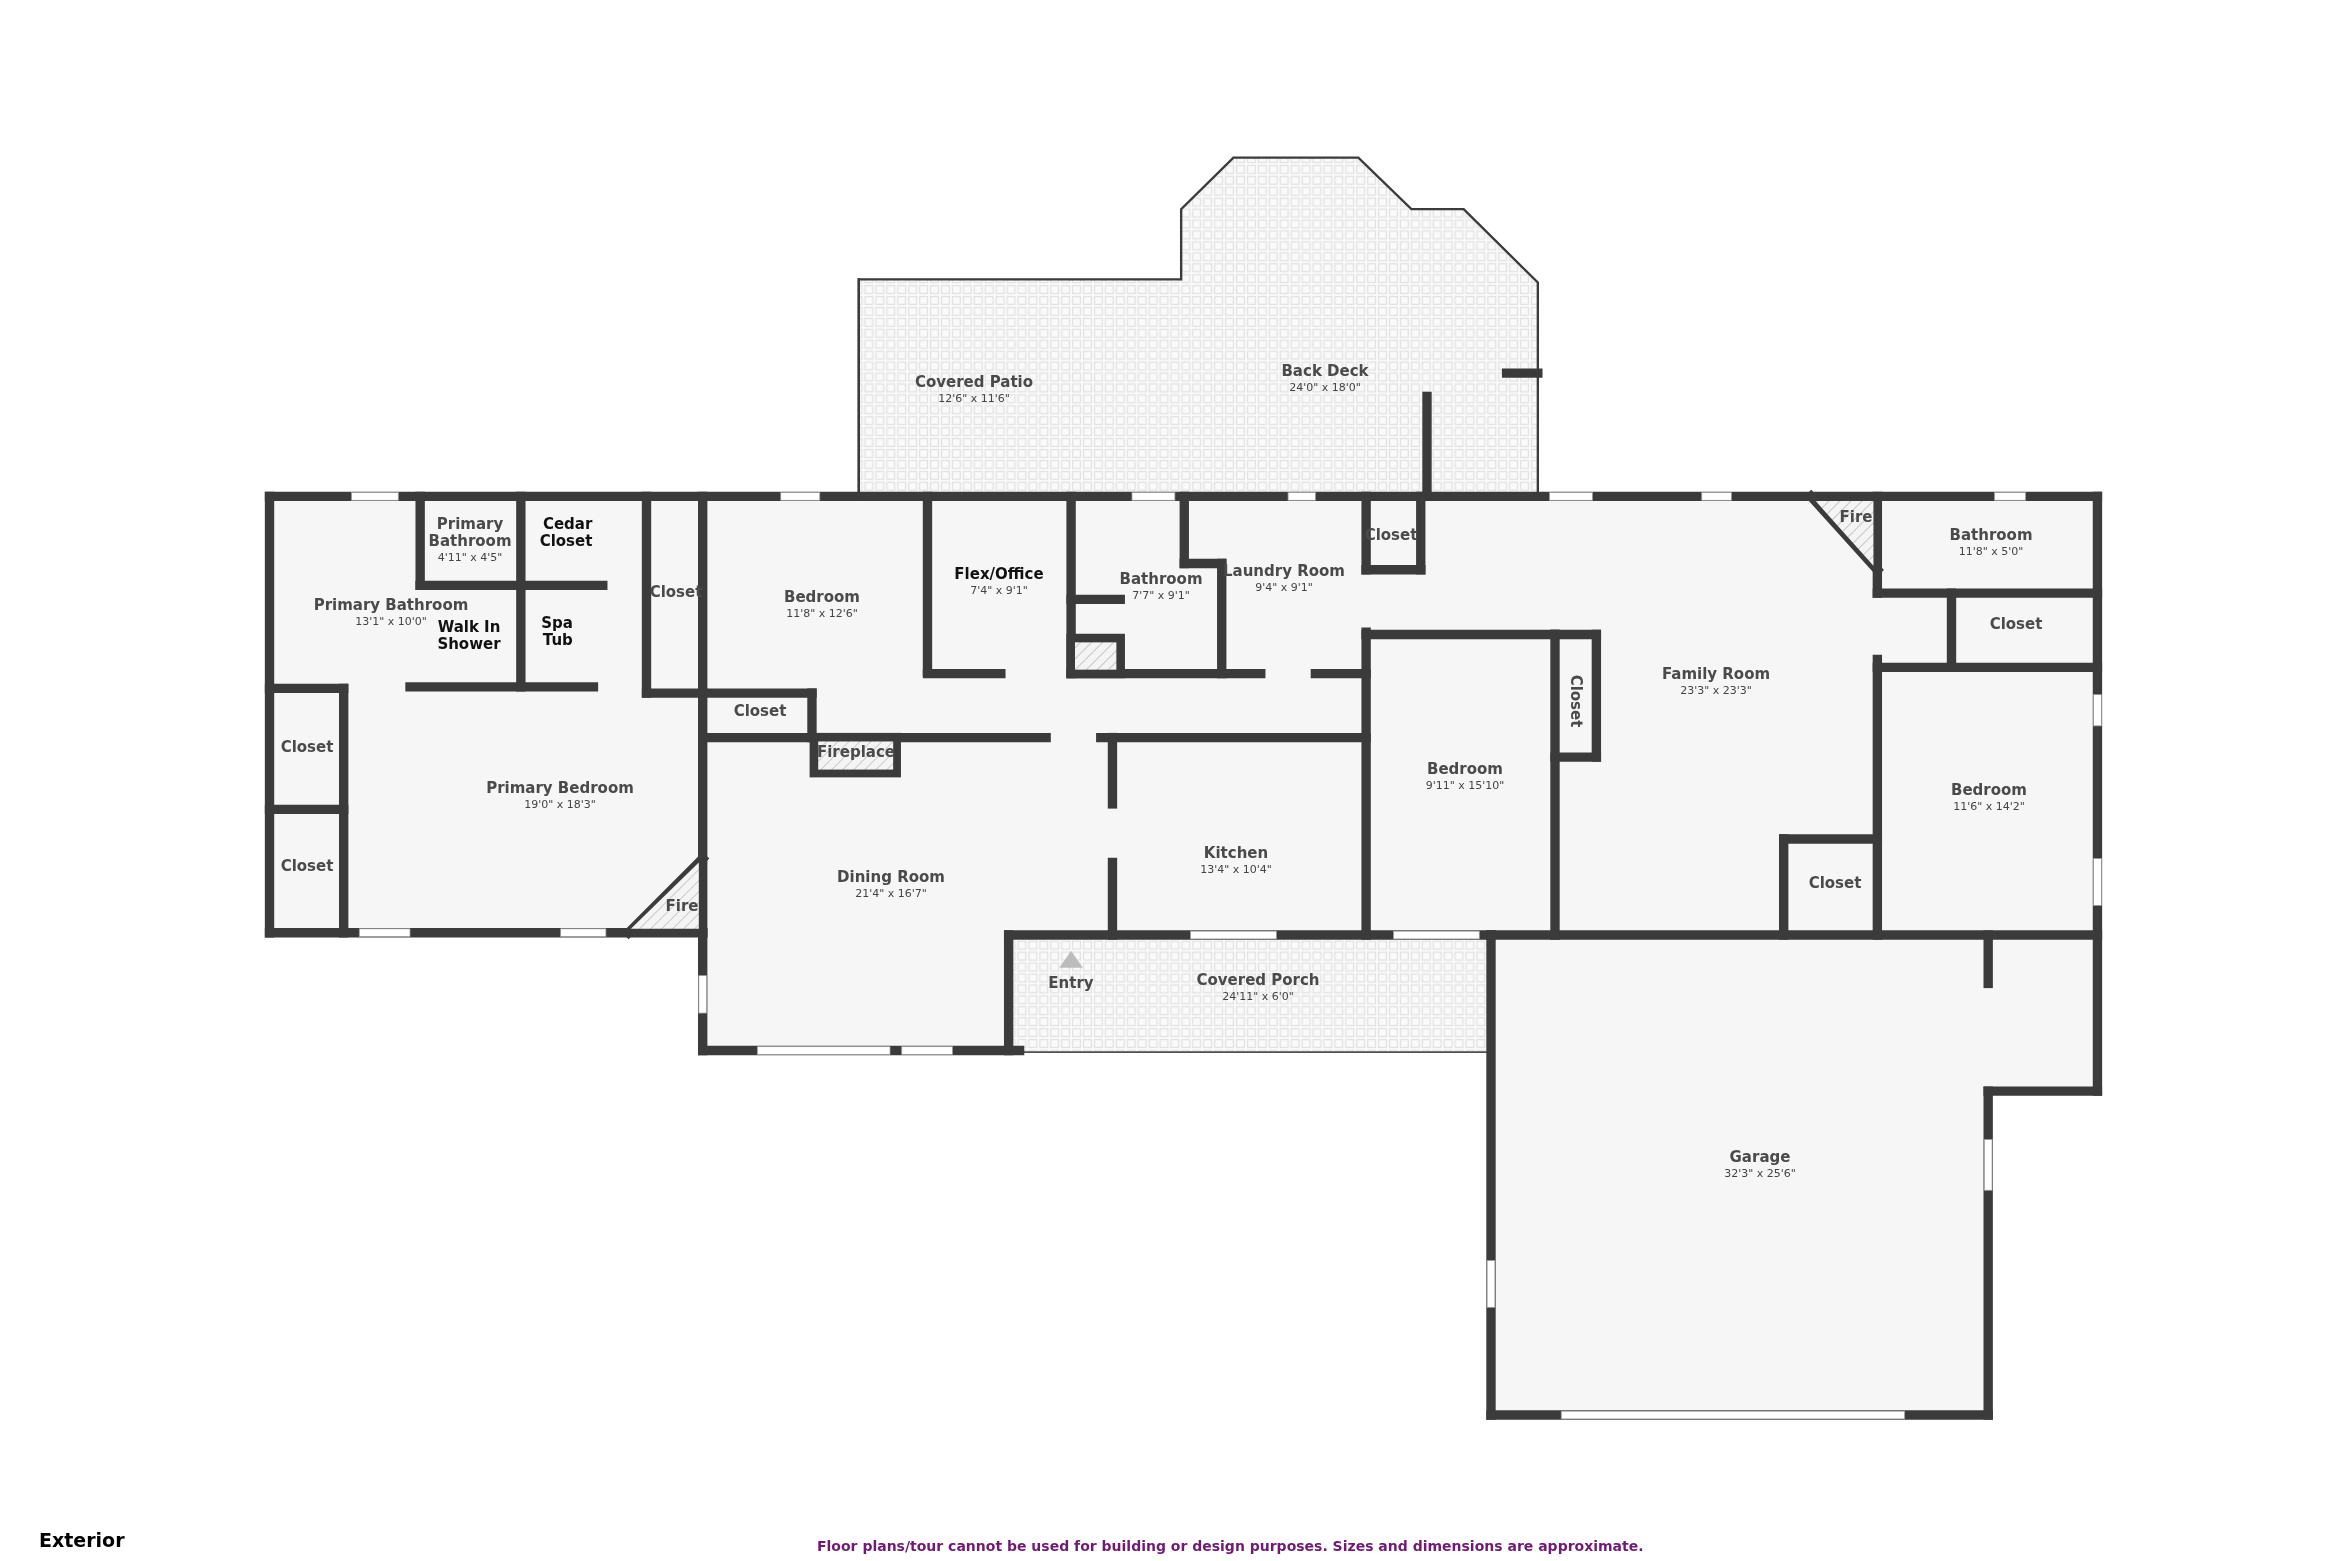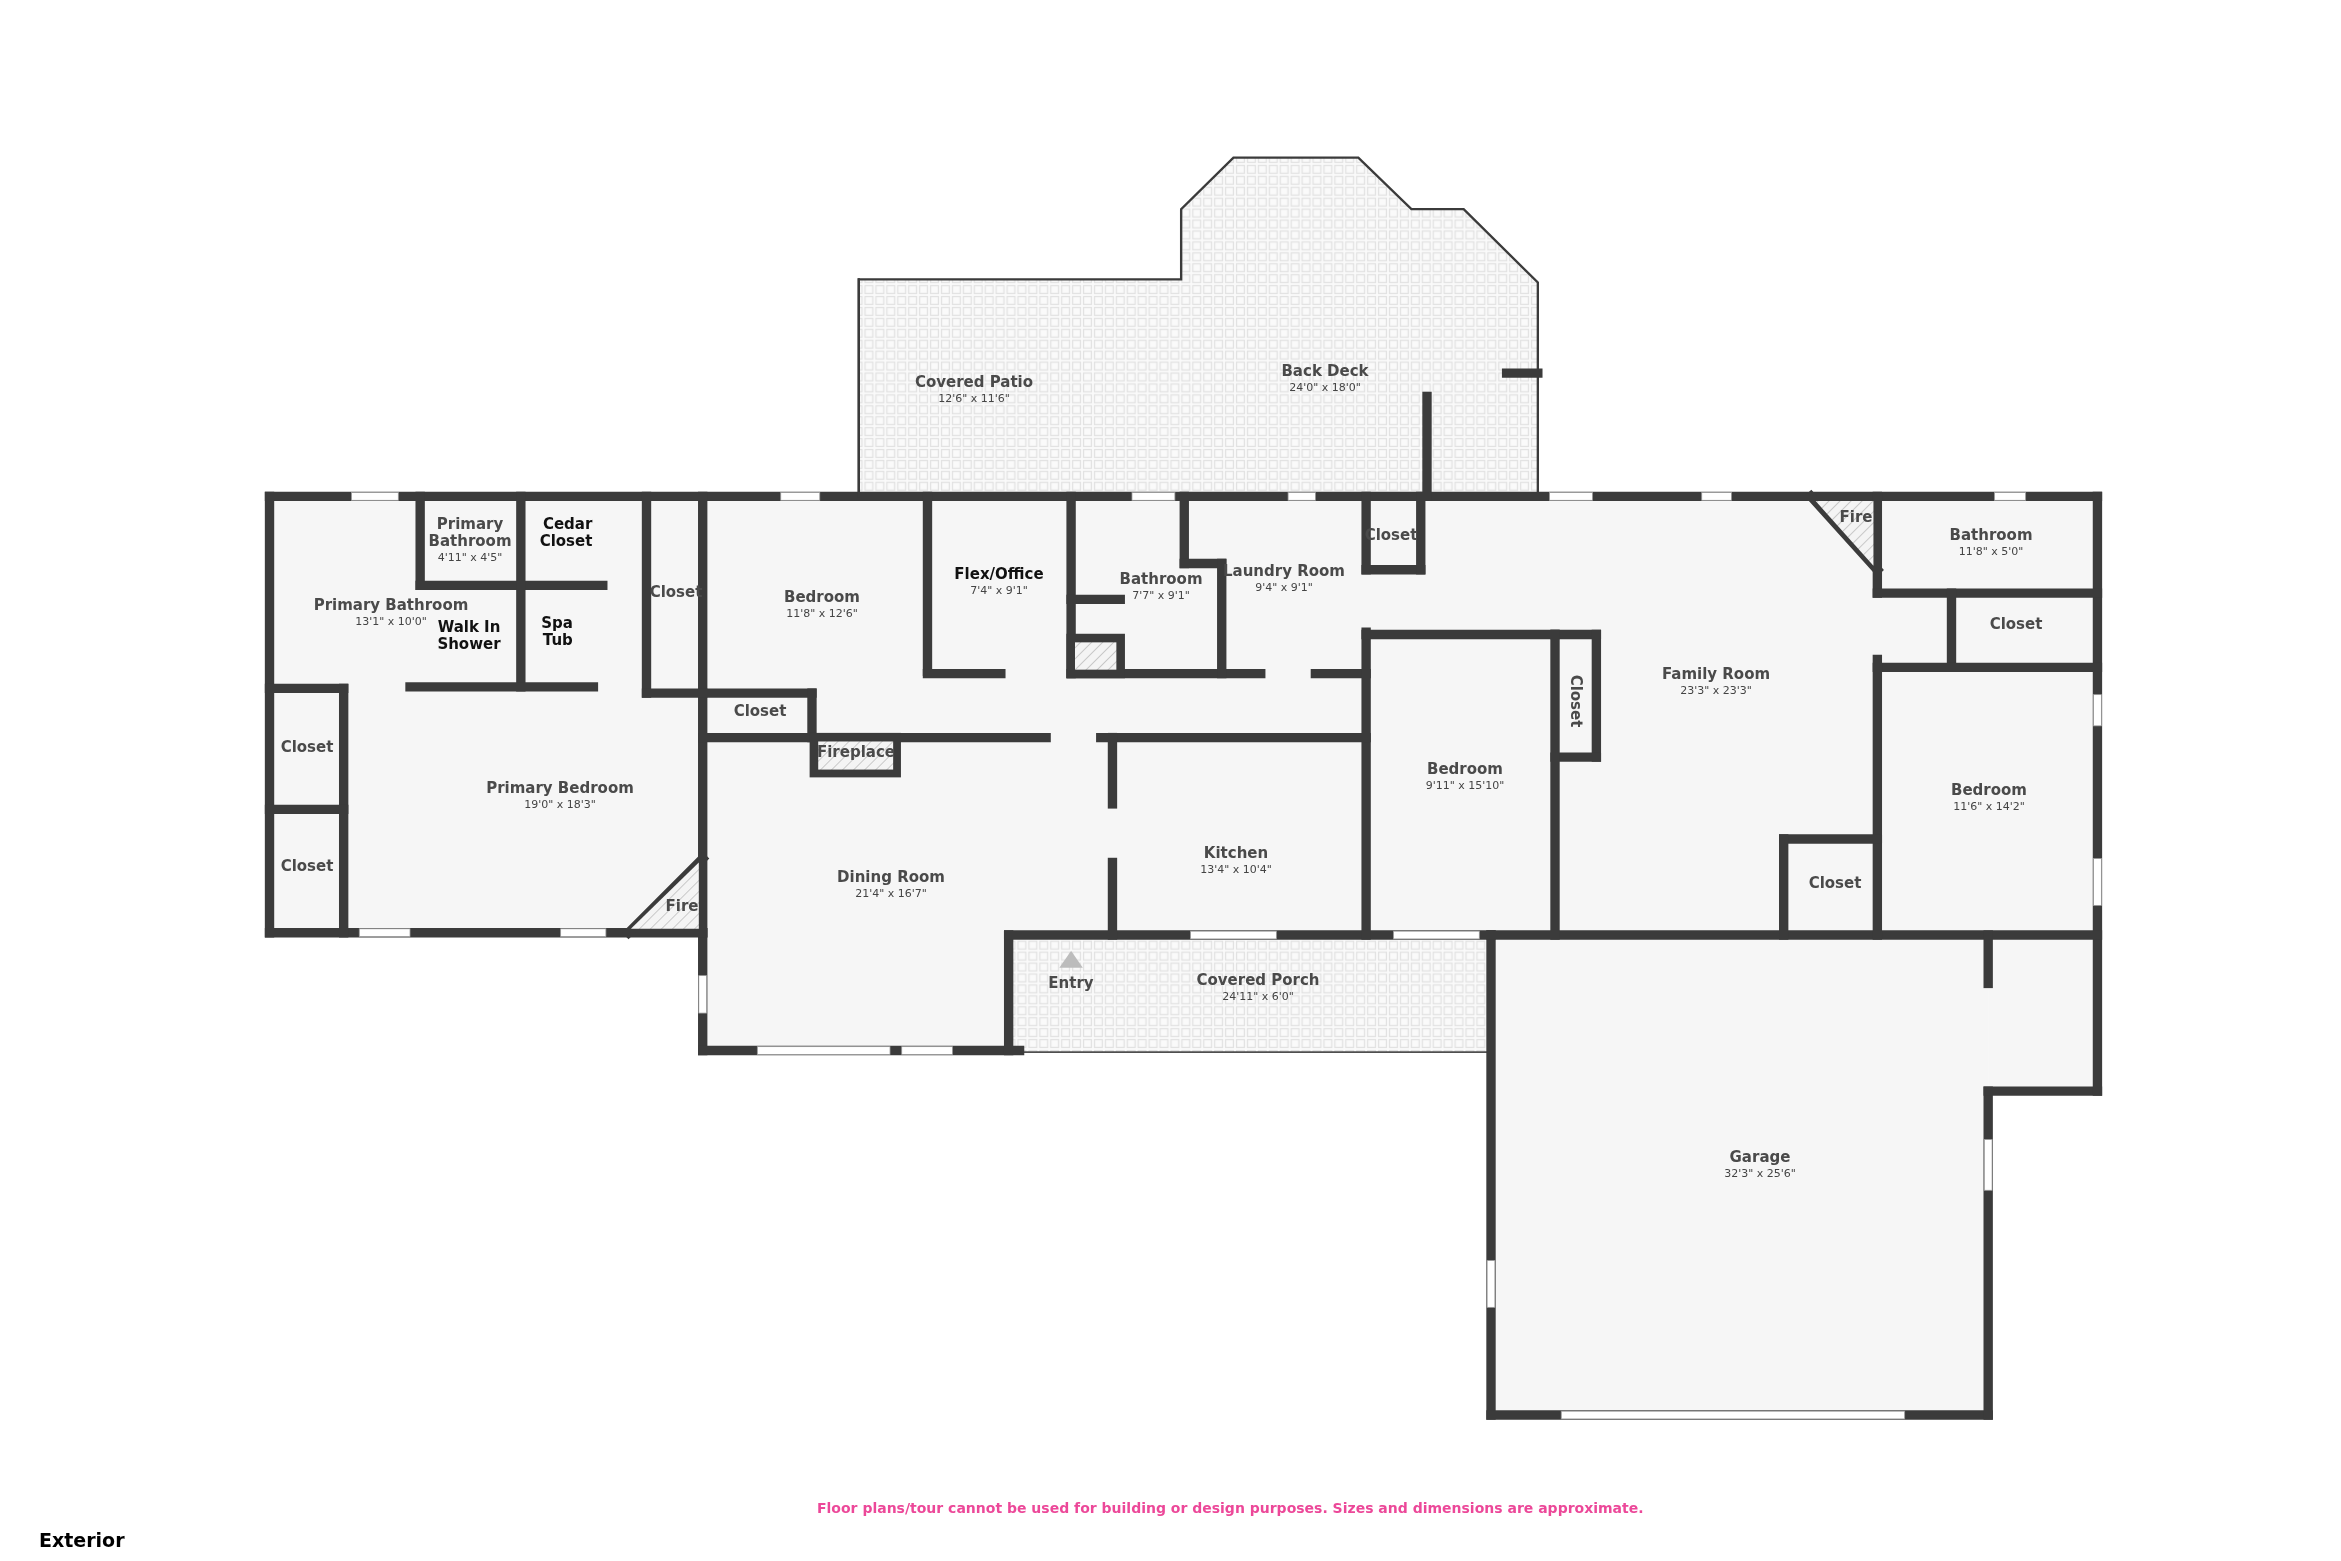--- a/index.html
+++ b/index.html
@@ -4,21 +4,21 @@
 <style>
   html,body{margin:0;padding:0;background:#ffffff;}
   body{width:2342px;height:1561px;position:relative;overflow:hidden;font-family:"DejaVu Sans","Liberation Sans",sans-serif;}
   svg#plan{position:absolute;left:0;top:0;}
   .room-label{position:absolute;transform:translate(-50%,-50%);text-align:center;color:#4a4a4a;font-weight:bold;white-space:nowrap;line-height:1.15;}
   .room-label .nm{font-size:15px;display:block;}
   .room-label .dm{font-size:11px;display:block;font-weight:normal;color:#444;margin-top:1.6px;}
   .room-label.dark{color:#111;}
   .room-label.vert{transform:translate(-50%,-50%) rotate(90deg);}
   .footer-left{position:absolute;left:39px;top:1529px;font-size:19px;font-weight:bold;color:#000000;}
-  .footer-center{position:absolute;left:817px;top:1500px;font-size:14px;font-weight:bold;color:#ec4899;}
+  .footer-center{position:absolute;left:817px;top:1538px;font-size:14px;font-weight:bold;color:#701a75;}
 </style>
 </head>
 <body>
 
 <svg id="plan" width="2342" height="1561" viewBox="0 0 3000 2000">
   <defs>
     <pattern id="tile" width="14" height="14" patternUnits="userSpaceOnUse">
       <rect width="14" height="14" fill="#fafafa"></rect>
       <rect x="2" y="2" width="10" height="10" fill="none" stroke="#e2e2e2" stroke-width="1.6"></rect>
     </pattern>

